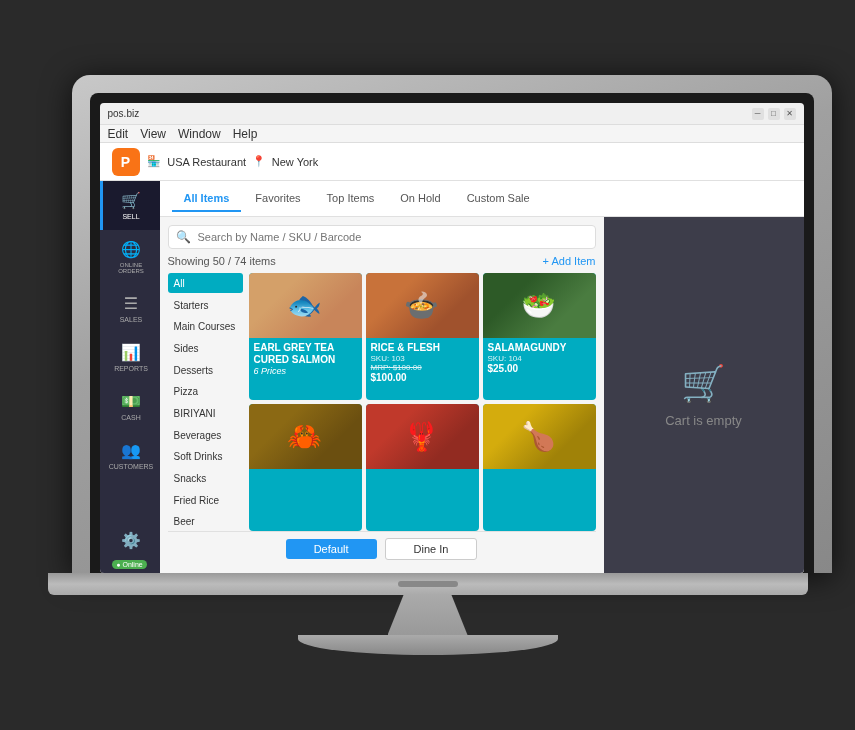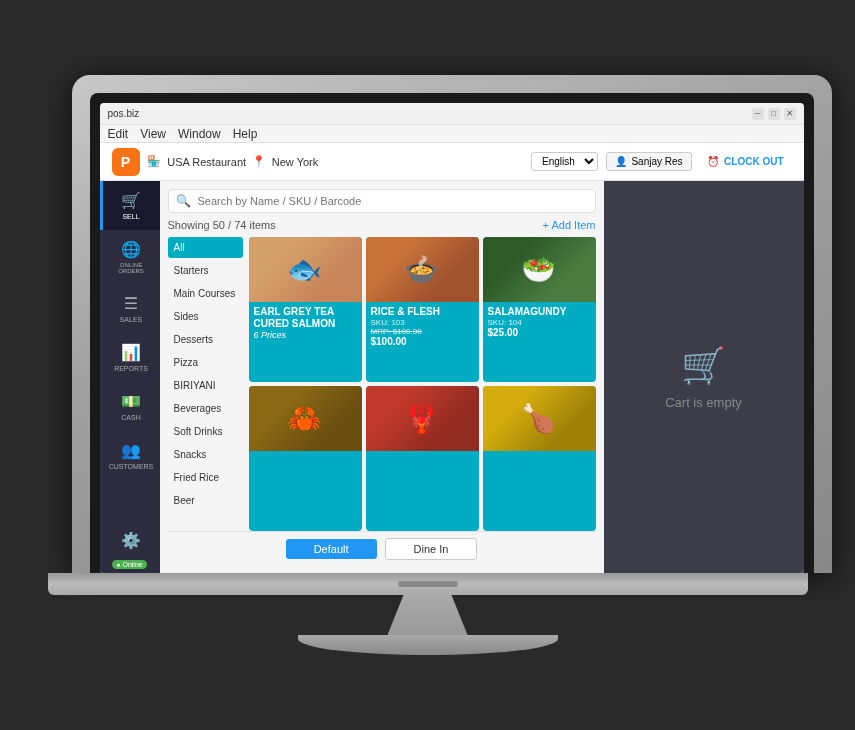--- a/index.html
+++ b/index.html
@@ -574,33 +574,20 @@
         <div class="app-container">
 
           <div class="top-bar">
             <div class="pos-logo">P</div>
             <div class="restaurant-info">
               <span>🏪</span>
               <span>USA Restaurant</span>
               <span>📍</span>
               <span>New York</span>
             </div>
-            <div class="top-bar-right">
-              <select class="lang-select">
-                <option>English</option>
-              </select>
-              <div class="user-btn">
-                <span>👤</span>
-                <span>Sanjay Res</span>
-              </div>
-              <div class="clock-out-btn">
-                <span>⏰</span>
-                <span>CLOCK OUT</span>
-              </div>
-            </div>
           </div>
 
           <div class="main-layout">
 
             <div class="sidebar">
               <div class="sidebar-item active">
                 <span class="sidebar-icon">🛒</span>
                 <span class="sidebar-label">SELL</span>
               </div>
               <div class="sidebar-item">
@@ -626,20 +613,27 @@
               <div class="sidebar-bottom">
                 <div class="sidebar-item">
                   <span class="sidebar-icon">⚙️</span>
                 </div>
                 <div class="online-badge">● Online</div>
               </div>
             </div>
 
             <div class="content-area">
 
+              <div class="nav-tabs">
+                <div class="nav-tab active">All Items</div>
+                <div class="nav-tab">Favorites</div>
+                <div class="nav-tab">Top Items</div>
+                <div class="nav-tab">On Hold</div>
+                <div class="nav-tab">Custom Sale</div>
+              </div>
 
               <div class="products-section">
                 <div class="products-left">
 
                   <div class="search-bar">
                     <span class="search-icon">🔍</span>
                     <input class="search-input" type="text" placeholder="Search by Name / SKU / Barcode" style="">
                   </div>
 
                   <div class="items-header">

